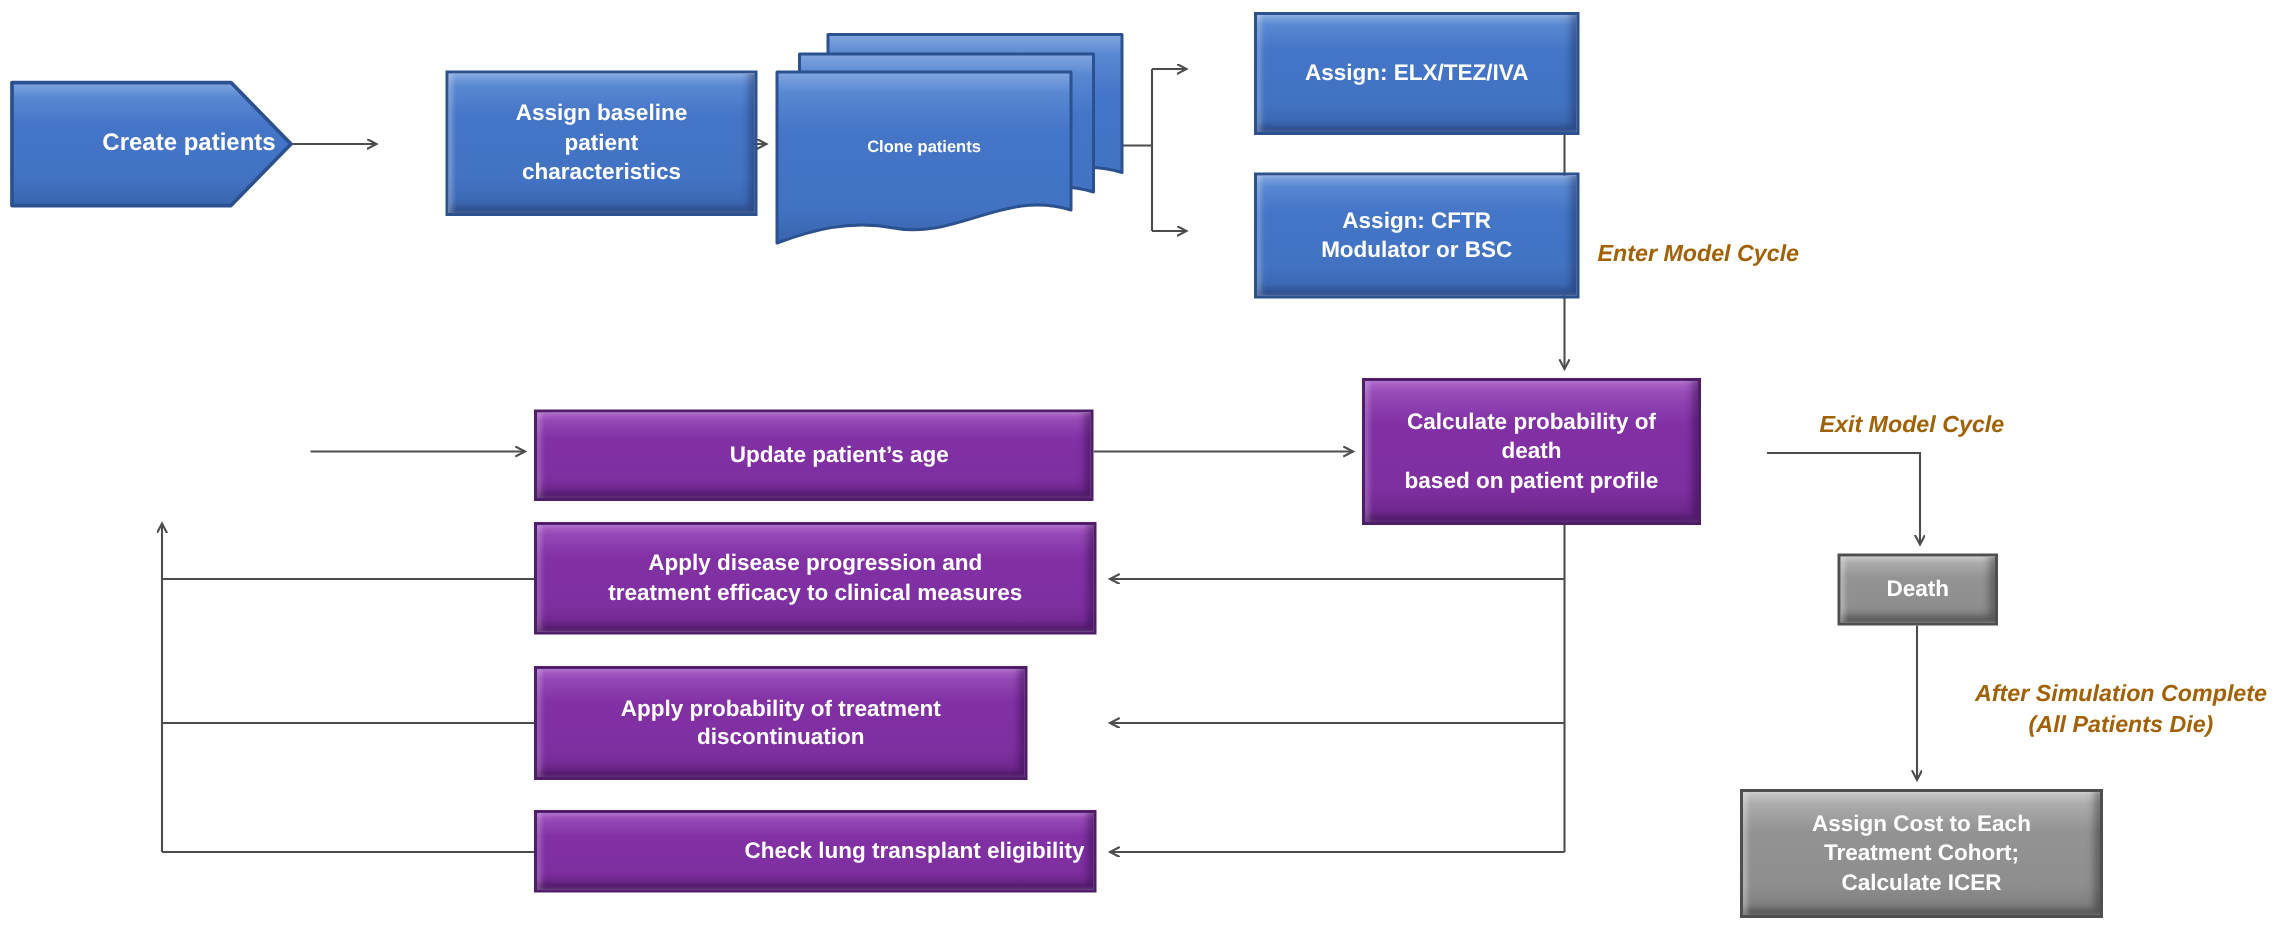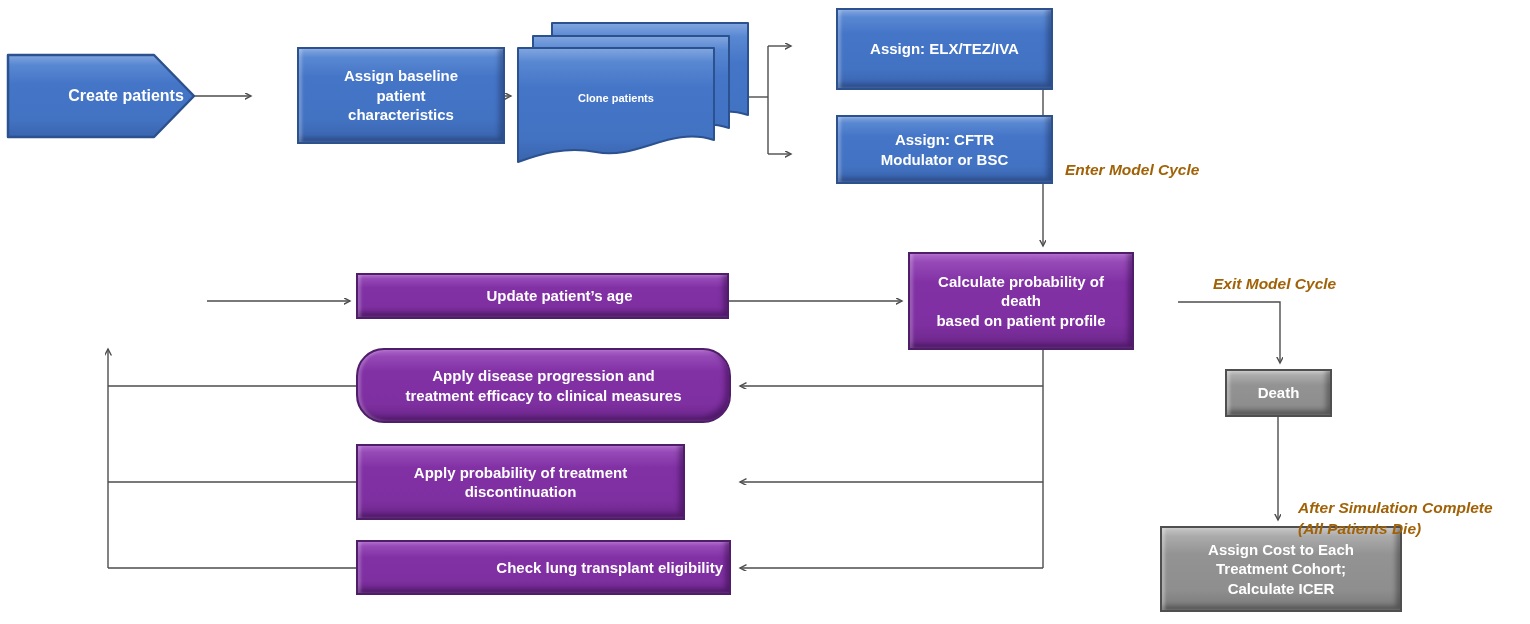--- a/index.html
+++ b/index.html
@@ -32,21 +32,21 @@
   }
   .shape-layer{position:absolute;}
   .shape-text{
     position:absolute;display:flex;align-items:center;justify-content:center;
     text-align:center;color:#ffffff;font-weight:700;white-space:pre-line;
   }
   .anno{
     position:absolute;font-weight:700;font-style:italic;color:#a16207;
     font-size:15.5px;line-height:1.35;white-space:pre-line;
   }
-  .anno.center{margin-top:45px;}
+  .anno.center{text-align:center;}
 </style>
 </head>
 <body>
 
 <div class="canvas">
 
   <svg class="edges" width="1530" height="624" viewBox="0 0 1530 624">
     <defs>
       <marker id="arr" markerWidth="9" markerHeight="9" refX="6.5" refY="3.4" orient="auto" markerUnits="userSpaceOnUse">
         <polyline points="0,0 6.5,3.4 0,6.8" fill="none" stroke="#4d4d4d" stroke-width="1.4"></polyline>
@@ -105,36 +105,36 @@
     </g>
   </svg>
   <div class="shape-text" style="left:518px;top:52px;width:196px;height:92px;font-size:11px;">
     <span>Clone patients</span>
   </div>
 
   <div class="node blue" style="left:796px;top:8px;width:217px;height:82px;">
     <span>Assign: ELX/TEZ/IVA</span>
   </div>
 
-  <div class="node blue" style="left:796px;top:115px;width:217px;height:69px;">
+  <div class="node blue" style="left:796px;top:115px;width:217px;height:84px;">
     <span>Assign: CFTR
 Modulator or BSC</span>
   </div>
 
 
-  <div class="node purple" style="left:356px;top:273px;width:373px;height:46px;padding-left:40px;">
+  <div class="node purple" style="left:356px;top:273px;width:373px;height:61px;padding-left:40px;">
     <span>Update patient’s age</span>
   </div>
 
   <div class="node purple" style="left:908px;top:252px;width:226px;height:98px;">
     <span>Calculate probability of death
 based on patient profile</span>
   </div>
 
-  <div class="node purple" style="left:356px;top:348px;width:375px;height:75px;border-radius:28px;">
+  <div class="node purple" style="left:356px;top:348px;width:375px;height:75px;">
     <span>Apply disease progression and
 treatment efficacy to clinical measures</span>
   </div>
 
   <div class="node purple" style="left:356px;top:444px;width:329px;height:76px;">
     <span>Apply probability of treatment
 discontinuation</span>
   </div>
 
   <div class="node purple" style="left:356px;top:540px;width:375px;height:55px;justify-content:flex-end;">

